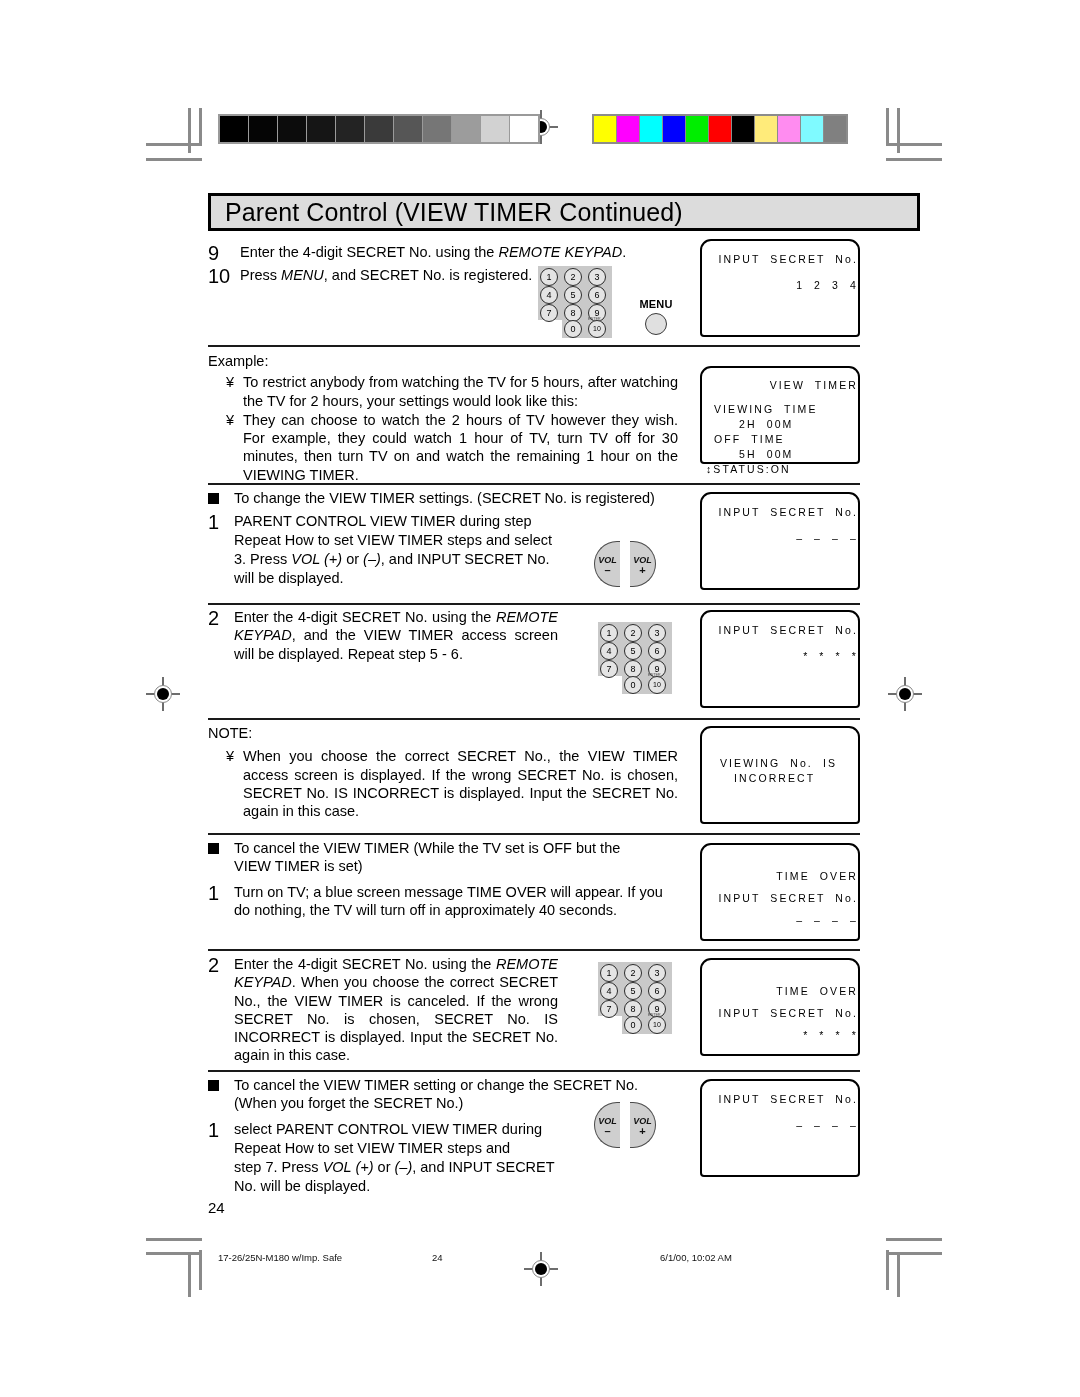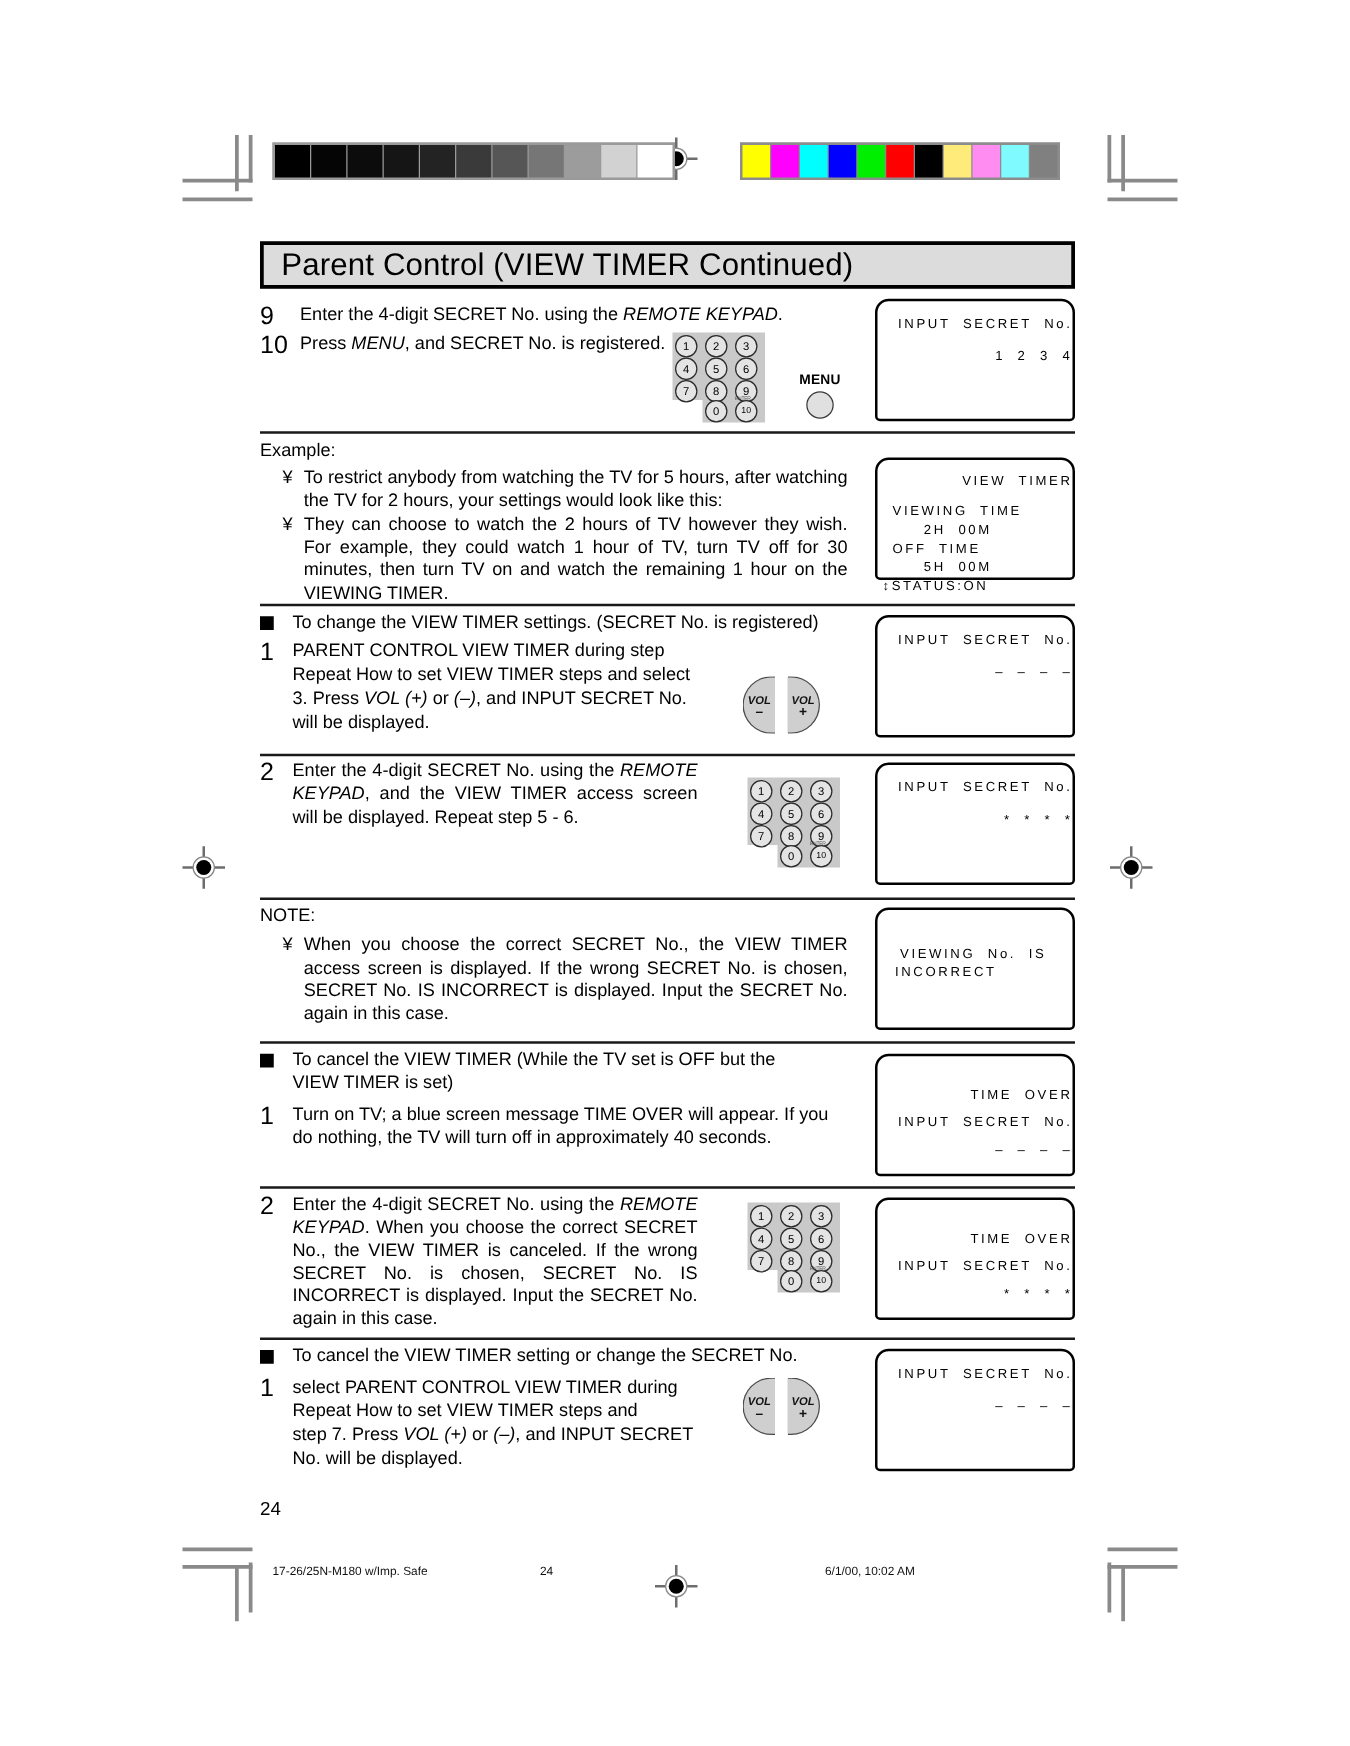--- a/index.html
+++ b/index.html
@@ -16,21 +16,21 @@
   .reg .dot{position:absolute;left:11px;top:11px;width:12px;height:12px;border-radius:50%;background:#000;}
 
   .graybar{position:absolute;display:flex;border:2px solid #9a9a9a;background:#9a9a9a;gap:1px;}
   .graybar i{display:block;width:28px;height:26px;}
   .colorbar{position:absolute;display:flex;border:2px solid #8c8c8c;background:#8c8c8c;gap:1px;}
   .colorbar i{display:block;width:22px;height:26px;}
 
   
   .sheet{position:absolute;left:0;top:0;width:1080px;height:1397px;}
 
-  .title-bar{position:absolute;left:208px;top:193px;width:652px;height:38px;
+  .title-bar{position:absolute;left:208px;top:193px;width:712px;height:38px;
              border:3px solid #000;background:#dcdcdc;box-sizing:border-box;}
   .title-bar span{display:block;font-size:25px;line-height:32px;padding-left:14px;
                   letter-spacing:.1px;}
 
   .rule{position:absolute;left:208px;width:652px;height:2px;background:#1a1a1a;}
 
   .sec{position:absolute;left:208px;width:652px;}
   .txtcol{position:absolute;left:0;top:0;width:470px;}
 
   .row{display:flex;align-items:flex-start;}
@@ -310,21 +310,21 @@
       <div class="body" style="margin-bottom:5px;">NOTE:</div>
       <div class="row" style="padding-left:18px;">
         <div class="yen">¥</div>
         <div class="body just">When you choose the correct SECRET No., the VIEW TIMER access screen is displayed. If the wrong SECRET No. is chosen,  SECRET No. IS INCORRECT  is displayed. Input the SECRET No. again in this case.</div>
       </div>
     </div>
   </div>
 
   <div class="tv" style="left:700px;top:726px;padding-top:28px;">
     <span class="ll" style="padding-left:18px;">VIEWING  No.  IS</span>
-    <span class="ll" style="padding-left:2px;margin-left:12px;">INCORRECT</span>
+    <span class="ll" style="padding-left:32px;">INCORRECT</span>
   </div>
 
   <div class="rule" style="top:833px;"></div>
 
   <div class="sec" style="top:839px;">
     <div class="txtcol" style="width:470px;">
       <div class="row">
         <div class="sq">
             <b></b>
           </div>
@@ -383,20 +383,21 @@
   <div class="rule" style="top:1070px;"></div>
 
   <div class="sec" style="top:1076px;">
     <div class="txtcol" style="width:470px;">
       <div class="row">
         <div class="sq">
             <b></b>
           </div>
         <div class="body">
           <div>To cancel the VIEW TIMER setting or change the SECRET No.</div>
+          <div>(When you forget the SECRET No.)</div>
         </div>
       </div>
       <div class="row" style="margin-top:7px;">
         <div class="num">1</div>
         <div class="body" style="width:330px;line-height:19px;">
           <div>select  PARENT CONTROL VIEW TIMER  during</div>
           <div>Repeat  How to set  VIEW TIMER  steps and</div>
           <div><span>step 7. Press </span><span class="it">VOL (+)</span><span> or </span><span class="it">(–)</span><span>, and  INPUT SECRET</span></div>
           <div>No.  will be displayed.</div>
         </div>

